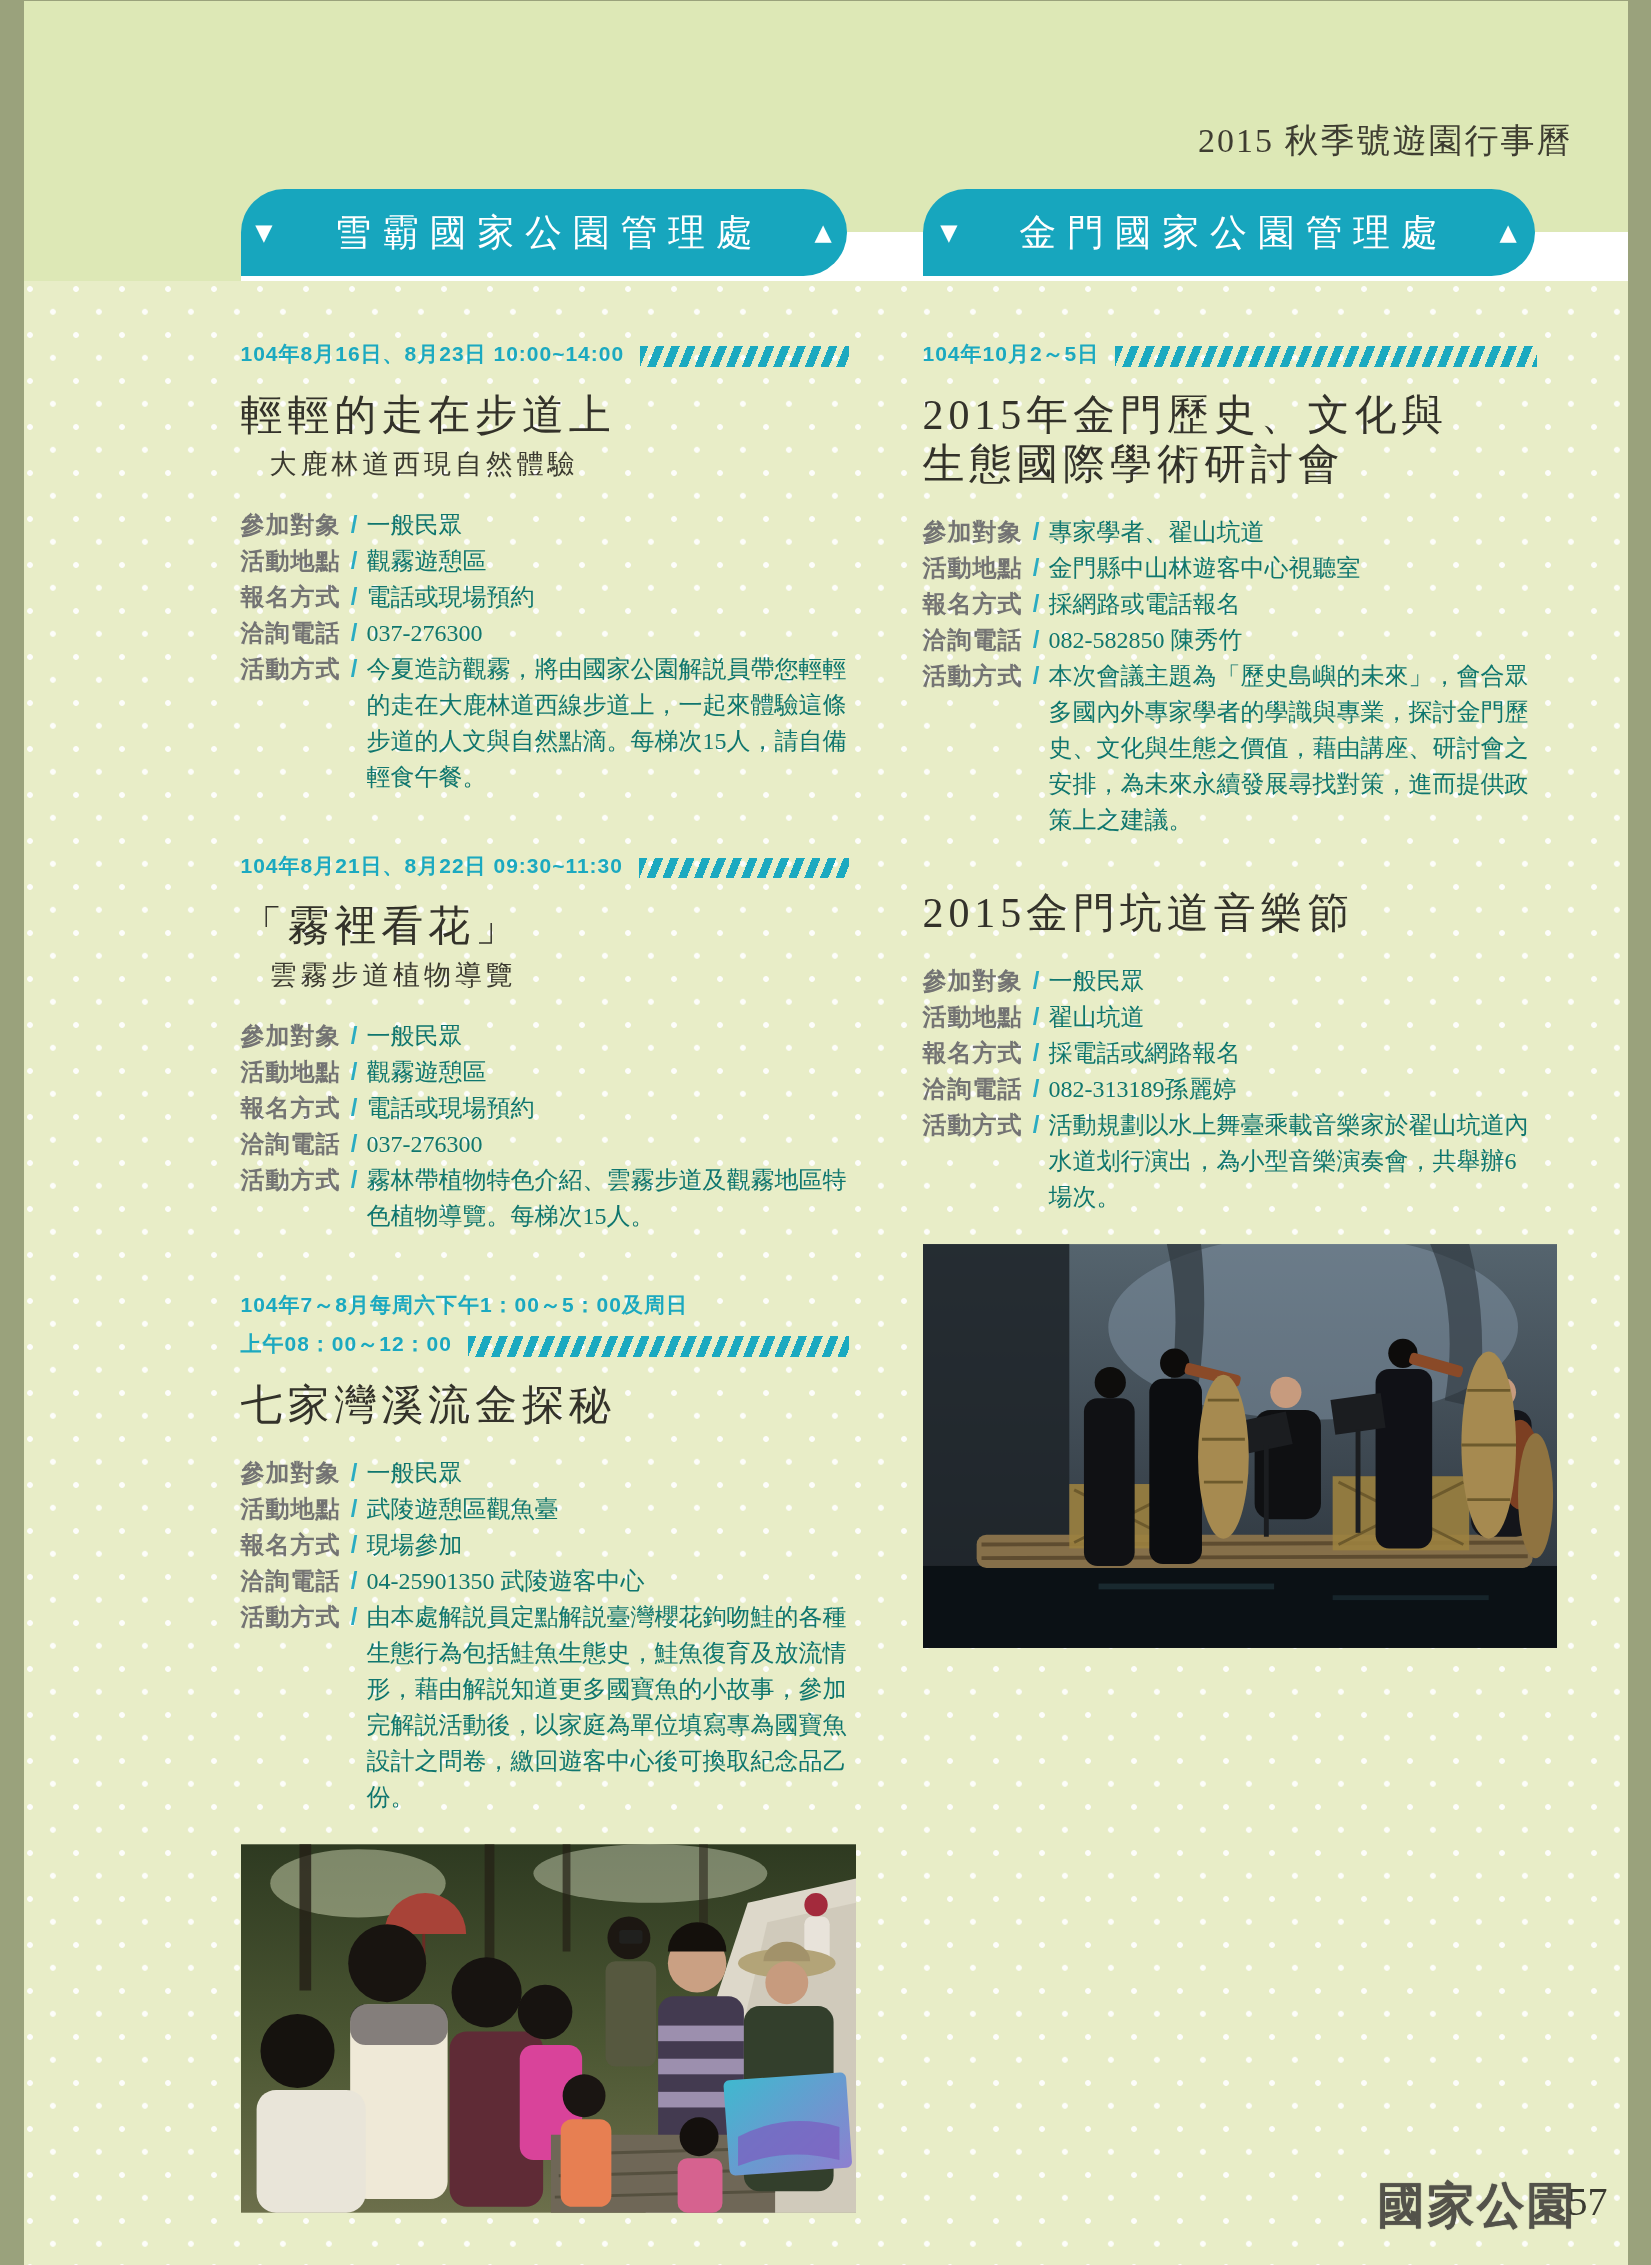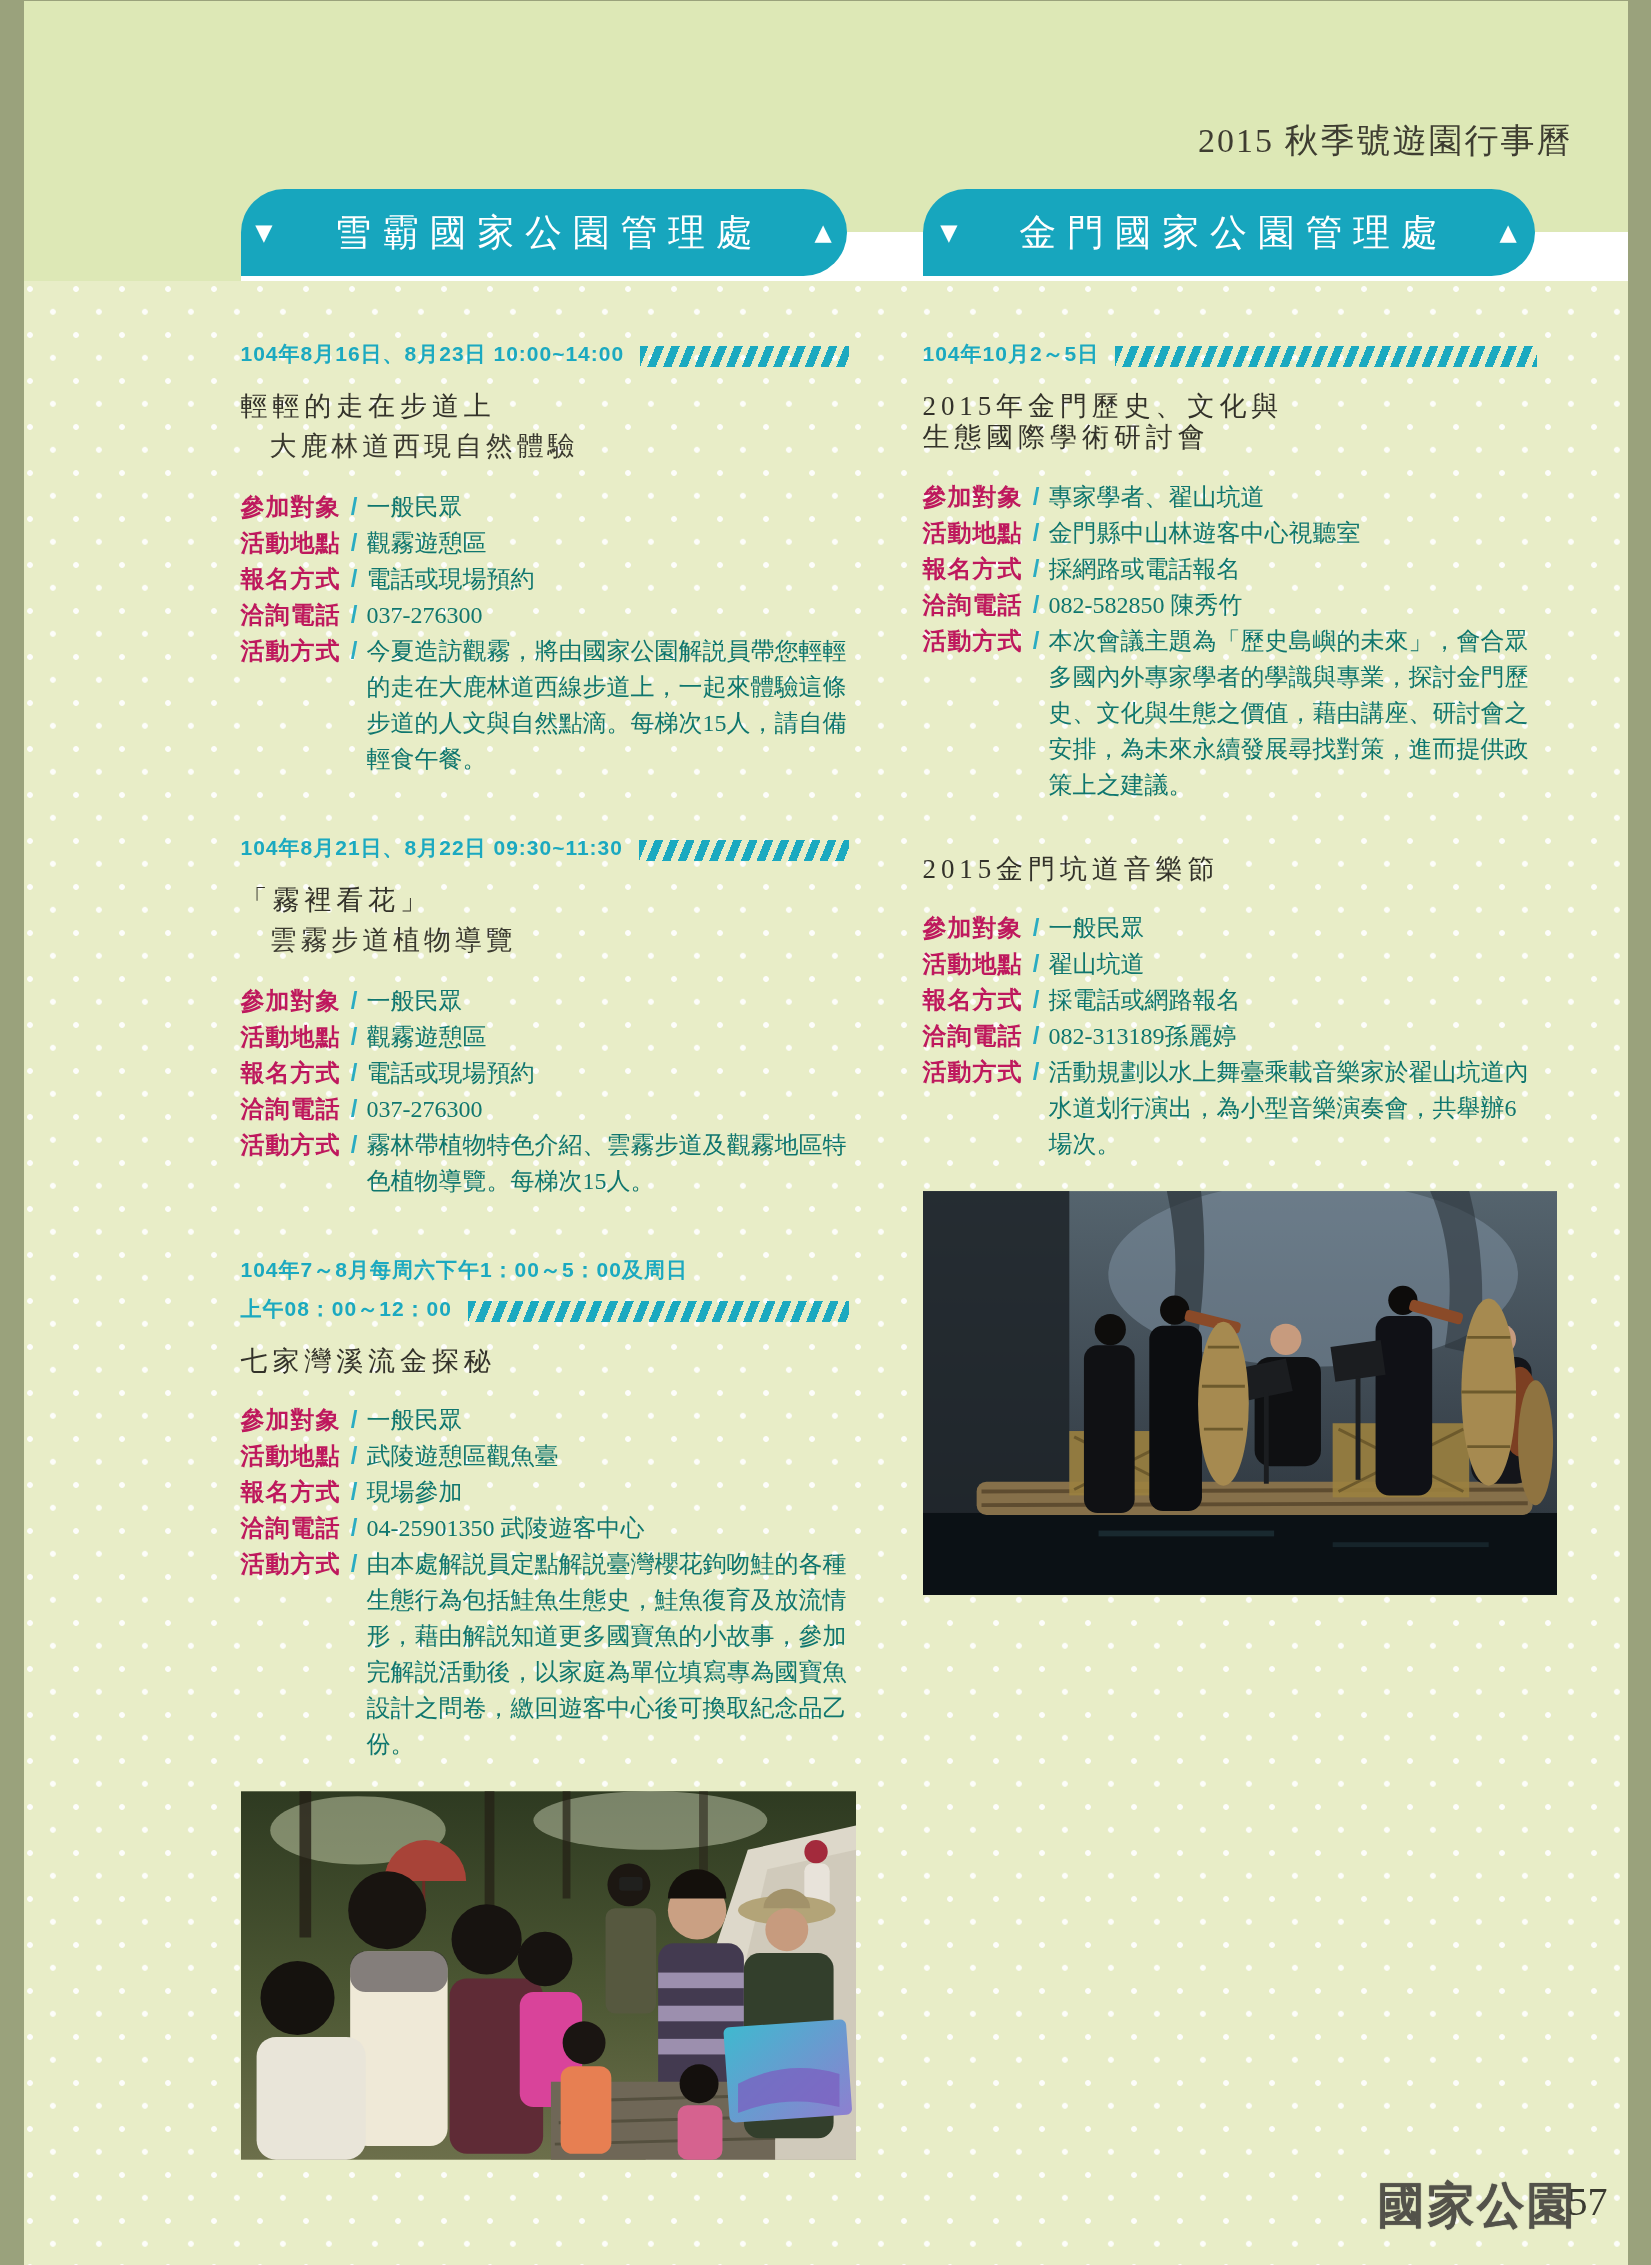--- a/index.html
+++ b/index.html
@@ -53,33 +53,33 @@
     font-family:"Liberation Sans","DejaVu Sans",sans-serif;
     font-weight:600; font-size:21px; color:#1ba9c0;
     line-height:39px; letter-spacing:1px;
   }
   .date-row .hatch{
     flex:1 1 59px; height:20.5px; min-width:59px; margin-top:5.9px;
     background:repeating-linear-gradient(112deg,#1ba9c0 0 7.8px, rgba(0,0,0,0) 7.8px 14.6px);
   }
   .event-title{
     margin-top:17.6px;
-    font-size:27px; font-weight:400; color:#33322a;
+    font-size:42px; font-weight:400; color:#33322a;
     letter-spacing:4.9px; line-height:1.17; white-space:pre-line;
   }
   .event-subtitle{
     margin:5.9px 0 0 29px;
     font-size:27px; color:#3b3a30; letter-spacing:3.9px;
   }
   .fields{ margin-top:25px; }
   .field{ display:flex; font-size:24px; line-height:36px; }
   .field .label{
     flex:none; width:101px;
     font-family:"Liberation Sans","DejaVu Sans",sans-serif;
-    font-weight:700; color:#be185d; letter-spacing:1px;
+    font-weight:700; color:#737373; letter-spacing:1px;
   }
   .field .slash{
     flex:none; width:25px; text-align:center;
     font-family:"Liberation Sans","DejaVu Sans",sans-serif;
     font-weight:700; color:#2aacc2;
   }
   .field .value{ flex:1; color:#0f766e; }
   .event-photo{ display:block; margin-top:29px; }
   
   .footer-logo{

